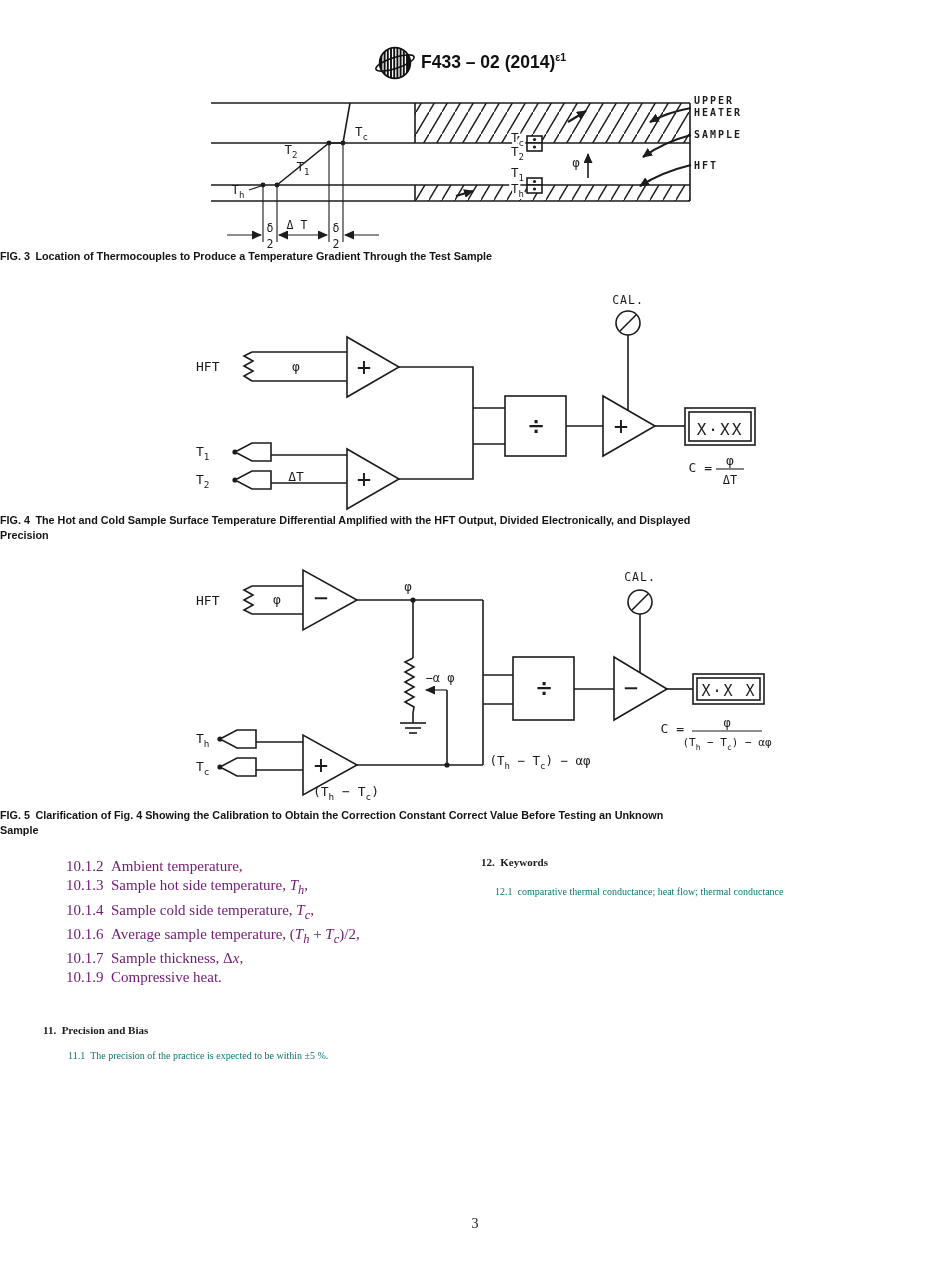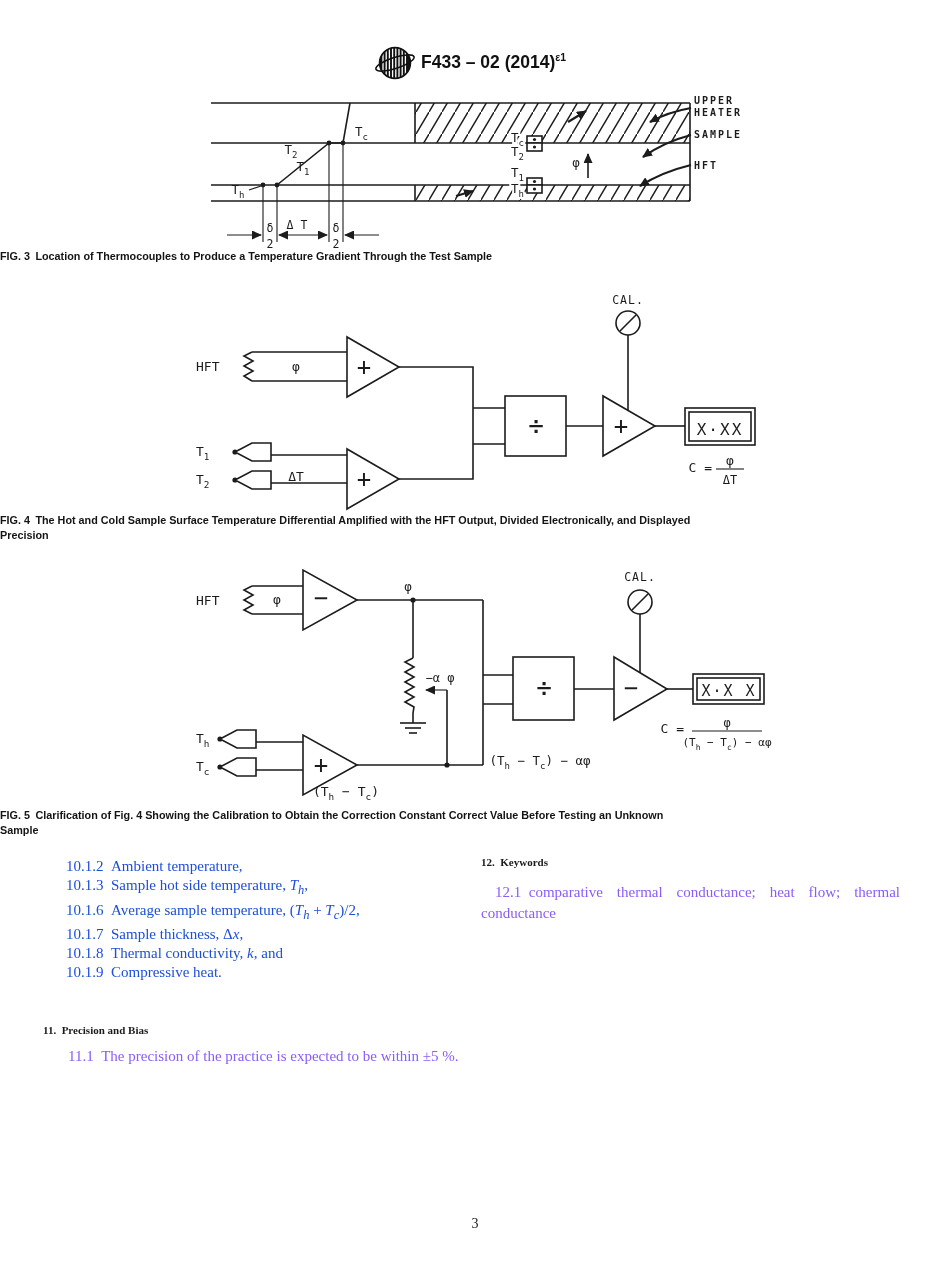--- a/index.html
+++ b/index.html
@@ -15,23 +15,23 @@
   .thick{stroke:#1c1c1c;stroke-width:2.2;fill:none;}
   .wfill{fill:#ffffff;stroke:#1c1c1c;stroke-width:1.6;}
   .dot{fill:#1c1c1c;stroke:none;}
   .callout{font-size:10px;font-weight:bold;letter-spacing:2px;}
   .halo{paint-order:stroke;stroke:#ffffff;stroke-width:4px;}
   .fig-caption{position:absolute;left:0;width:950px;
                font-family:"Liberation Sans",sans-serif;font-weight:700;font-size:10.8px;
                color:#141414;line-height:14.6px;}
   .fig-caption span{display:block;}
   #list{position:absolute;left:66px;top:857px;}
-  .body-line{font-size:15px;line-height:19.3px;color:#1d4ed8;white-space:nowrap;}
+  .body-line{font-size:15px;line-height:19.3px;color:#701a75;white-space:nowrap;}
   .sec-heading{position:absolute;font-size:11px;font-weight:700;color:#1a1a1a;white-space:nowrap;}
-  .para{position:absolute;font-size:15px;line-height:20.5px;color:#8b5cf6;text-align:justify;}
+  .para{position:absolute;font-size:10px;line-height:20.5px;color:#0f766e;text-align:justify;}
   #sec11-p{left:43px;top:1046px;width:420px;text-indent:25px;}
   #sec12-p{left:481px;top:882px;width:419px;text-indent:14px;}
   #sec11-h{left:43px;top:1024px;}
   #sec12-h{left:481px;top:856px;}
   #page-number{position:absolute;left:0;top:1216px;width:950px;text-align:center;
                font-size:14px;color:#1a1a1a;}
 </style>
 </head>
 <body>
 
@@ -288,23 +288,23 @@
     </g>
   </svg>
   <div class="fig-caption" style="top:808px">
     <span>FIG. 5 Clarification of Fig. 4 Showing the Calibration to Obtain the Correction Constant Correct Value Before Testing an Unknown</span>
     <span>Sample</span>
   </div>
 
   <div id="list">
     <div class="body-line">10.1.2 Ambient temperature,</div>
     <div class="body-line">10.1.3 Sample hot side temperature, <i>T<sub>h</sub></i>,</div>
+    <div class="body-line">10.1.4 Sample cold side temperature, <i>T<sub>c</sub></i>,</div>
     <div class="body-line">10.1.6 Average sample temperature, (<i>T<sub>h</sub></i> +  <i>T<sub>c</sub></i>)/2,</div>
     <div class="body-line">10.1.7 Sample thickness, Δ<i>x</i>,</div>
-    <div class="body-line">10.1.8 Thermal conductivity, <i>k</i>, and</div>
     <div class="body-line">10.1.9 Compressive heat.</div>
   </div>
 
   <div id="sec11-h" class="sec-heading">11. Precision and Bias</div>
   <div id="sec11-p" class="para">11.1 The precision of the practice is expected to be within ±5 %.</div>
 
   <div id="sec12-h" class="sec-heading">12. Keywords</div>
   <div id="sec12-p" class="para">12.1 comparative thermal conductance; heat flow; thermal conductance</div>
 
   <div id="page-number">3</div>

